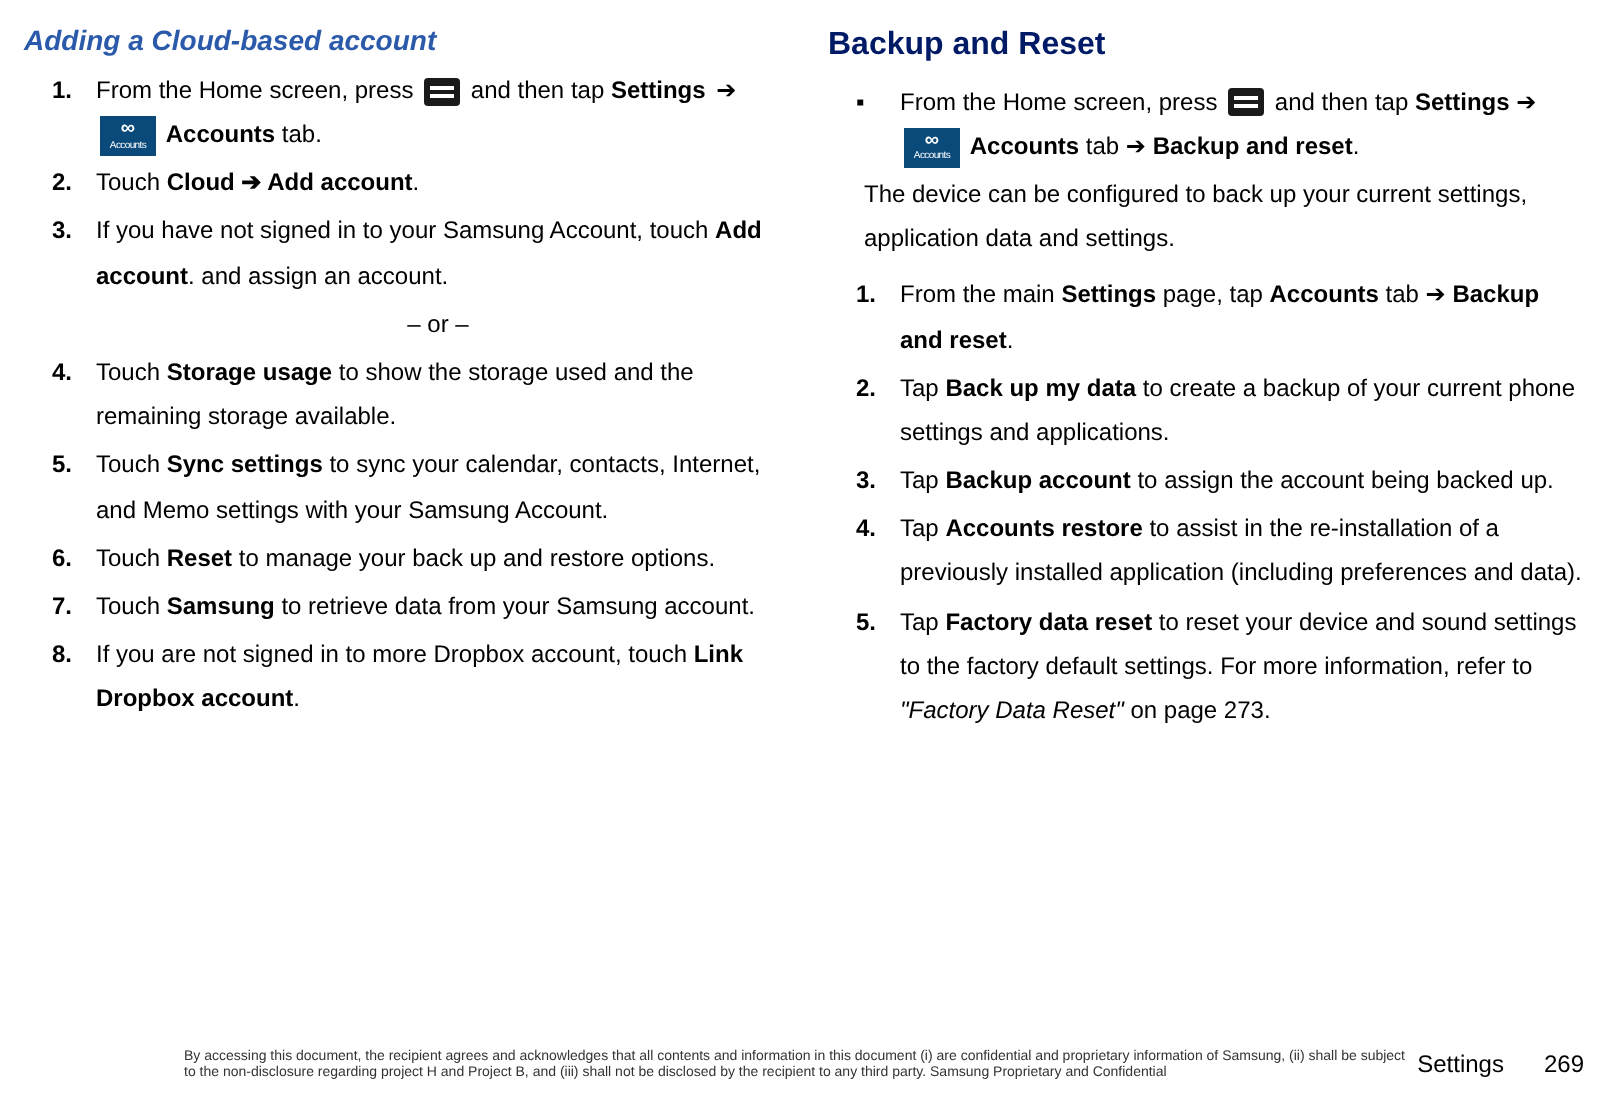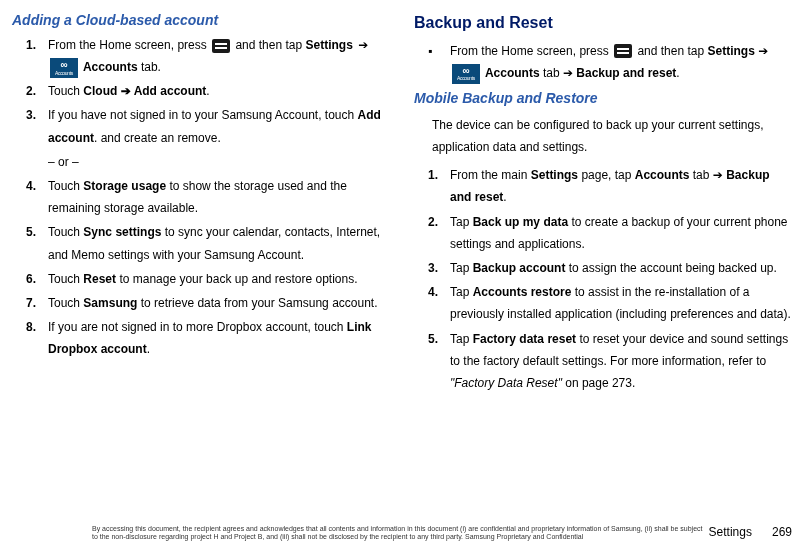--- a/index.html
+++ b/index.html
@@ -52,20 +52,21 @@
       margin-right: 4px;
     }
     .bullet {
       min-width: 18px;
       margin-right: 4px;
     }
     .content { flex: 1; }
     .sub-indent {
       padding-left: 36px;
       margin-bottom: 2px;
+      text-align: center;
     }
     .indent-para {
       padding-left: 18px;
       margin-bottom: 6px;
     }
     .icon-key {
       display: inline-block;
       width: 18px;
       height: 14px;
       background: #1a1a1a;
@@ -144,21 +145,21 @@
       </span>
     </div>
 
     <div class="list-item">
       <span class="num">2.</span>
       <span class="content"><span>Touch </span><span class="bold">Cloud ➔ Add account</span><span>.</span></span>
     </div>
 
     <div class="list-item">
       <span class="num">3.</span>
-      <span class="content"><span>If you have not signed in to your Samsung Account, touch </span><span class="bold">Add account</span><span>. and create an remove.</span></span>
+      <span class="content"><span>If you have not signed in to your Samsung Account, touch </span><span class="bold">Add account</span><span>. and assign an account.</span></span>
     </div>
     <div class="sub-indent">– or –</div>
 
     <div class="list-item">
       <span class="num">4.</span>
       <span class="content"><span>Touch </span><span class="bold">Storage usage</span><span> to show the storage used and the remaining storage available.</span></span>
     </div>
 
     <div class="list-item">
       <span class="num">5.</span>
@@ -184,21 +185,20 @@
   <div class="col">
     <div class="section-title-navy">Backup and Reset</div>
 
     <div class="list-item">
       <span class="bullet">▪</span>
       <span class="content">
         <span>From the Home screen, press </span><span class="icon-key"></span><span> and then tap </span><span class="bold">Settings</span><span> ➔ </span><span class="icon-accounts"></span><span class="bold"> Accounts</span><span> tab </span><span>➔ </span><span class="bold">Backup and reset</span><span>.</span>
       </span>
     </div>
 
-    <div class="section-title-mobile">Mobile Backup and Restore</div>
     <div class="indent-para">The device can be configured to back up your current settings, application data and settings.</div>
 
     <div class="list-item">
       <span class="num">1.</span>
       <span class="content"><span>From the main </span><span class="bold">Settings</span><span> page, tap </span><span class="bold">Accounts</span><span> tab ➔ </span><span class="bold">Backup and reset</span><span>.</span></span>
     </div>
 
     <div class="list-item">
       <span class="num">2.</span>
       <span class="content"><span>Tap </span><span class="bold">Back up my data</span><span> to create a backup of your current phone settings and applications.</span></span>

